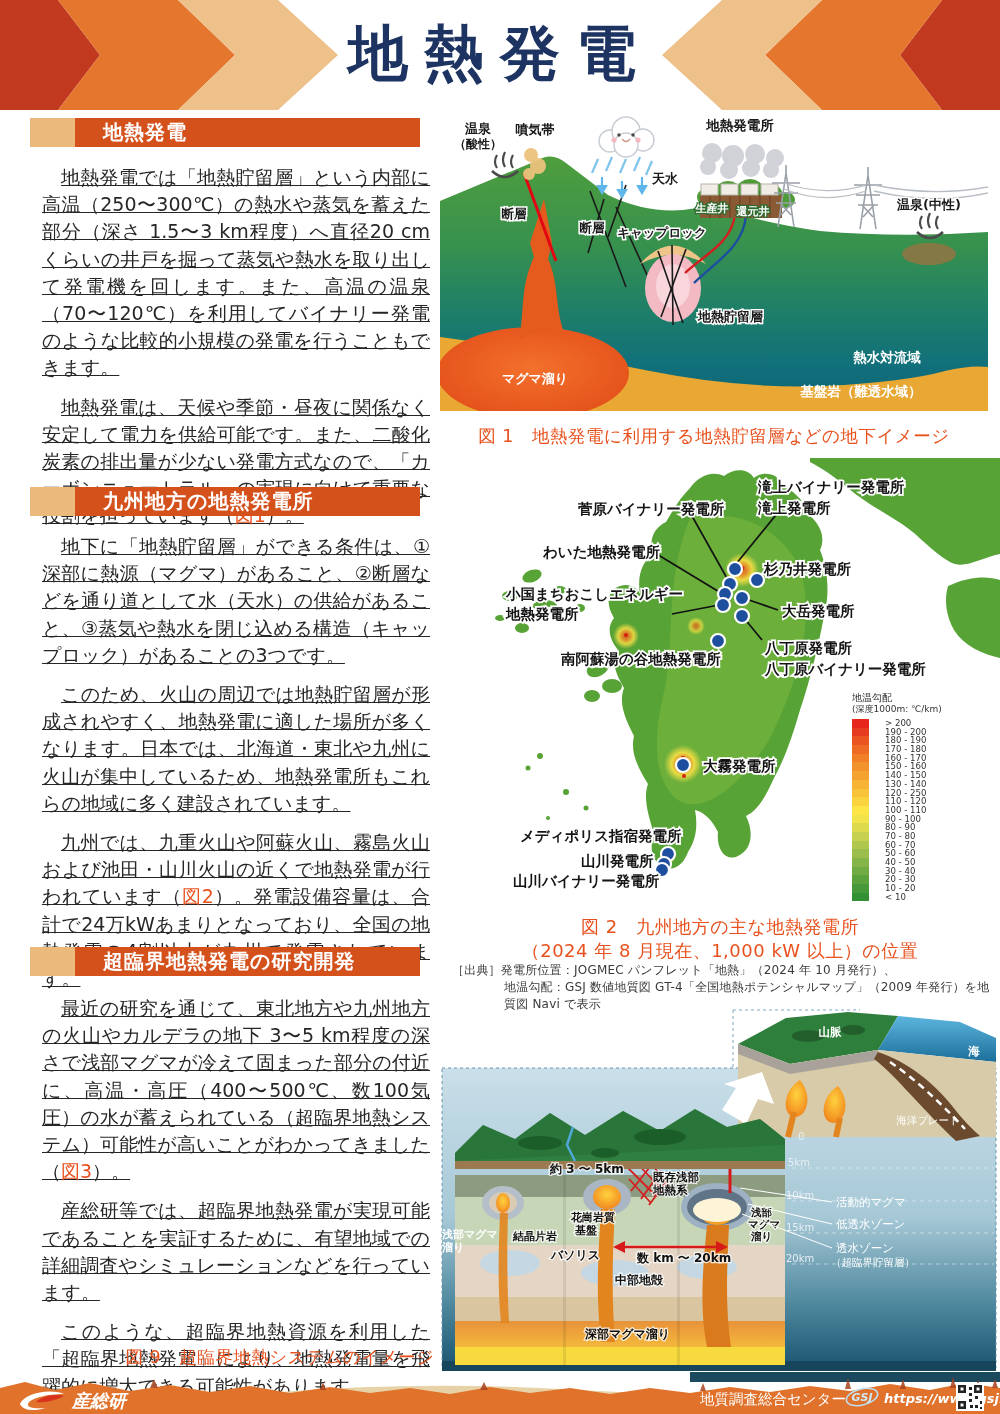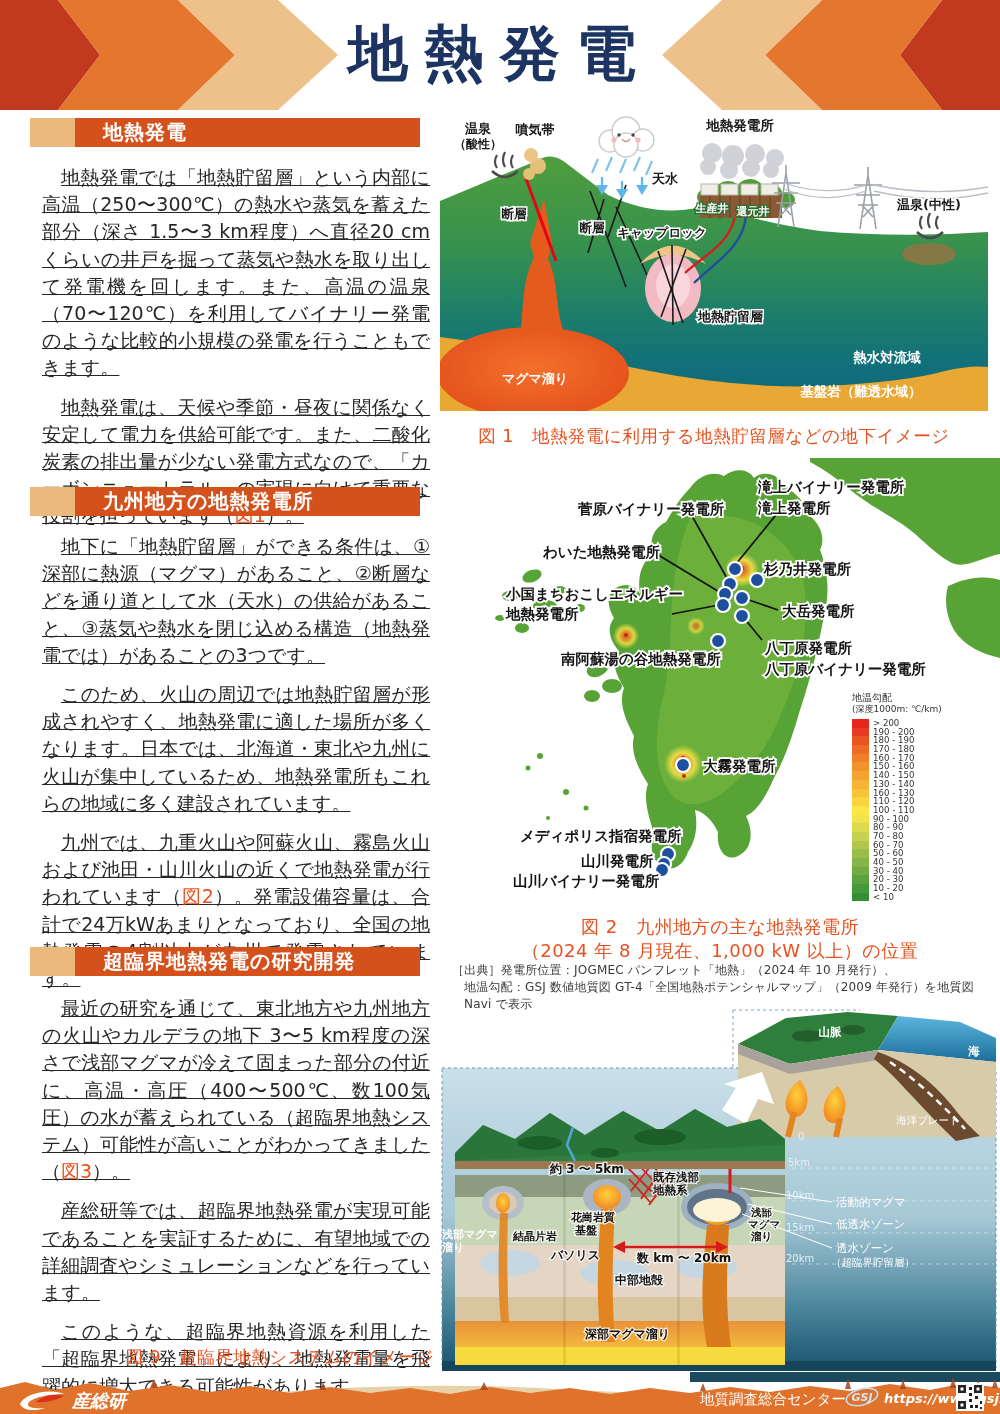--- a/index.html
+++ b/index.html
@@ -32,21 +32,21 @@
   text.f1w{font-weight:bold;font-size:13px;fill:#ffffff;}
   text.f3b{font-weight:bold;font-size:12px;fill:#111;stroke:#ffffffcc;stroke-width:2.5px;paint-order:stroke;}
   text.f3w{font-size:11.5px;fill:#ffffff;}
 
   
   .legend{position:absolute;left:852px;top:692px;width:150px;}
   .legend .lt{font-size:10px;color:#333;line-height:12px;}
   .legend .ls{font-size:9px;color:#333;line-height:11px;margin-bottom:4px;}
   .lrow{display:flex;align-items:stretch;height:8.7px;}
   .lsw{width:17px;height:8.7px;}
-  .llb{font-size:8.6px;line-height:8.7px;color:#333;padding-left:4px;white-space:nowrap;}
+  .llb{font-size:8.6px;line-height:8.7px;color:#333;padding-left:16px;white-space:nowrap;}
 
   
   .ftr-center{position:absolute;left:700px;top:1390px;color:#fff;font-weight:normal;font-size:14.5px;}
   .ftr-url{position:absolute;left:884px;top:1391px;color:#fff;font-weight:bold;font-style:italic;font-size:13px;}
   .aist-txt{fill:#fff;font-weight:bold;font-style:italic;font-size:18px;}
 </style>
 </head>
 <body>
 
 <div class="page">
@@ -68,21 +68,21 @@
   <div class="col-text" style="top:152px">
     <p><span>地熱発電では「地熱貯留層」という内部に高温（250〜300℃）の熱水や蒸気を蓄えた部分（深さ 1.5〜3 km程度）へ直径20 cmくらいの井戸を掘って蒸気や熱水を取り出して発電機を回します。また、高温の温泉（70〜120℃）を利用してバイナリー発電のような比較的小規模の発電を行うこともできます。</span></p>
     <p><span>地熱発電は、天候や季節・昼夜に関係なく安定して電力を供給可能です。また、二酸化炭素の排出量が少ない発電方式なので、「カーボンニュートラル」の実現に向けて重要な役割を担っています（</span><span class="figref">図1</span><span>）。</span></p>
   </div>
 
   <div class="sec-tab" style="top:487px"></div>
   <div class="sec-bar" style="top:487px">
     <span>九州地方の地熱発電所</span>
   </div>
   <div class="col-text" style="top:521px">
-    <p><span>地下に「地熱貯留層」ができる条件は、①深部に熱源（マグマ）があること、②断層などを通り道として水（天水）の供給があること、③蒸気や熱水を閉じ込める構造（地熱発電では）があることの3つです。</span></p>
+    <p><span>地下に「地熱貯留層」ができる条件は、①深部に熱源（マグマ）があること、②断層などを通り道として水（天水）の供給があること、③蒸気や熱水を閉じ込める構造（キャップロック）があることの3つです。</span></p>
     <p><span>このため、火山の周辺では地熱貯留層が形成されやすく、地熱発電に適した場所が多くなります。日本では、北海道・東北や九州に火山が集中しているため、地熱発電所もこれらの地域に多く建設されています。</span></p>
     <p><span>九州では、九重火山や阿蘇火山、霧島火山および池田・山川火山の近くで地熱発電が行われています（</span><span class="figref">図2</span><span>）。発電設備容量は、合計で24万kWあまりとなっており、全国の地熱発電の4割以上が九州で発電されています。</span></p>
   </div>
 
   <div class="sec-tab" style="top:947px"></div>
   <div class="sec-bar" style="top:947px">
     <span>超臨界地熱発電の研究開発</span>
   </div>
   <div class="col-text" style="top:983px">
     <p><span>最近の研究を通じて、東北地方や九州地方の火山やカルデラの地下 3〜5 km程度の深さで浅部マグマが冷えて固まった部分の付近に、高温・高圧（400〜500℃、数100気圧）の水が蓄えられている（超臨界地熱システム）可能性が高いことがわかってきました（</span><span class="figref">図3</span><span>）。</span></p>
@@ -367,21 +367,21 @@
     <div class="lrow">
         <div class="lsw" style="background: rgb(244, 163, 48);"></div>
         <div class="llb">140 - 150</div>
       </div>
     <div class="lrow">
         <div class="lsw" style="background: rgb(246, 179, 52);"></div>
         <div class="llb">130 - 140</div>
       </div>
     <div class="lrow">
         <div class="lsw" style="background: rgb(248, 195, 57);"></div>
-        <div class="llb">160 - 130</div>
+        <div class="llb">120 - 250</div>
       </div>
     <div class="lrow">
         <div class="lsw" style="background: rgb(250, 212, 62);"></div>
         <div class="llb">110 - 120</div>
       </div>
     <div class="lrow">
         <div class="lsw" style="background: rgb(252, 229, 68);"></div>
         <div class="llb">100 - 110</div>
       </div>
     <div class="lrow">
@@ -422,21 +422,21 @@
       </div>
     <div class="lrow">
         <div class="lsw" style="background: rgb(51, 144, 53);"></div>
         <div class="llb">&lt; 10</div>
       </div>
   </div>
 
   <div class="figcap" style="left:440px;top:915px;width:560px;font-size:18px">図 2　九州地方の主な地熱発電所</div>
   <div class="figcap" style="left:440px;top:939px;width:560px;font-size:18px">（2024 年 8 月現在、1,000 kW 以上）の位置</div>
   <div class="srcline" style="left:452px;top:962px">［出典］発電所位置：JOGMEC パンフレット「地熱」（2024 年 10 月発行）、</div>
-  <div class="srcline" style="left:464px;top:979px">地温勾配：GSJ 数値地質図 GT-4「全国地熱ポテンシャルマップ」（2009 年発行）を地質図 Navi で表示</div>
+  <div class="srcline" style="left:504px;top:979px">地温勾配：GSJ 数値地質図 GT-4「全国地熱ポテンシャルマップ」（2009 年発行）を地質図 Navi で表示</div>
 
   <svg class="abs" style="left:440px;top:1000px" width="560" height="375" viewBox="0 0 560 375">
     <defs>
       <linearGradient id="panel" x1="0" y1="0" x2="0" y2="1">
         <stop offset="0" stop-color="#cadfe9"></stop>
           <stop offset="0.5" stop-color="#a6c8d6"></stop>
         <stop offset="0.8" stop-color="#4a859b"></stop>
           <stop offset="1" stop-color="#1b5570"></stop>
       </linearGradient>
       <linearGradient id="sea2" x1="0" y1="0" x2="0" y2="1">

